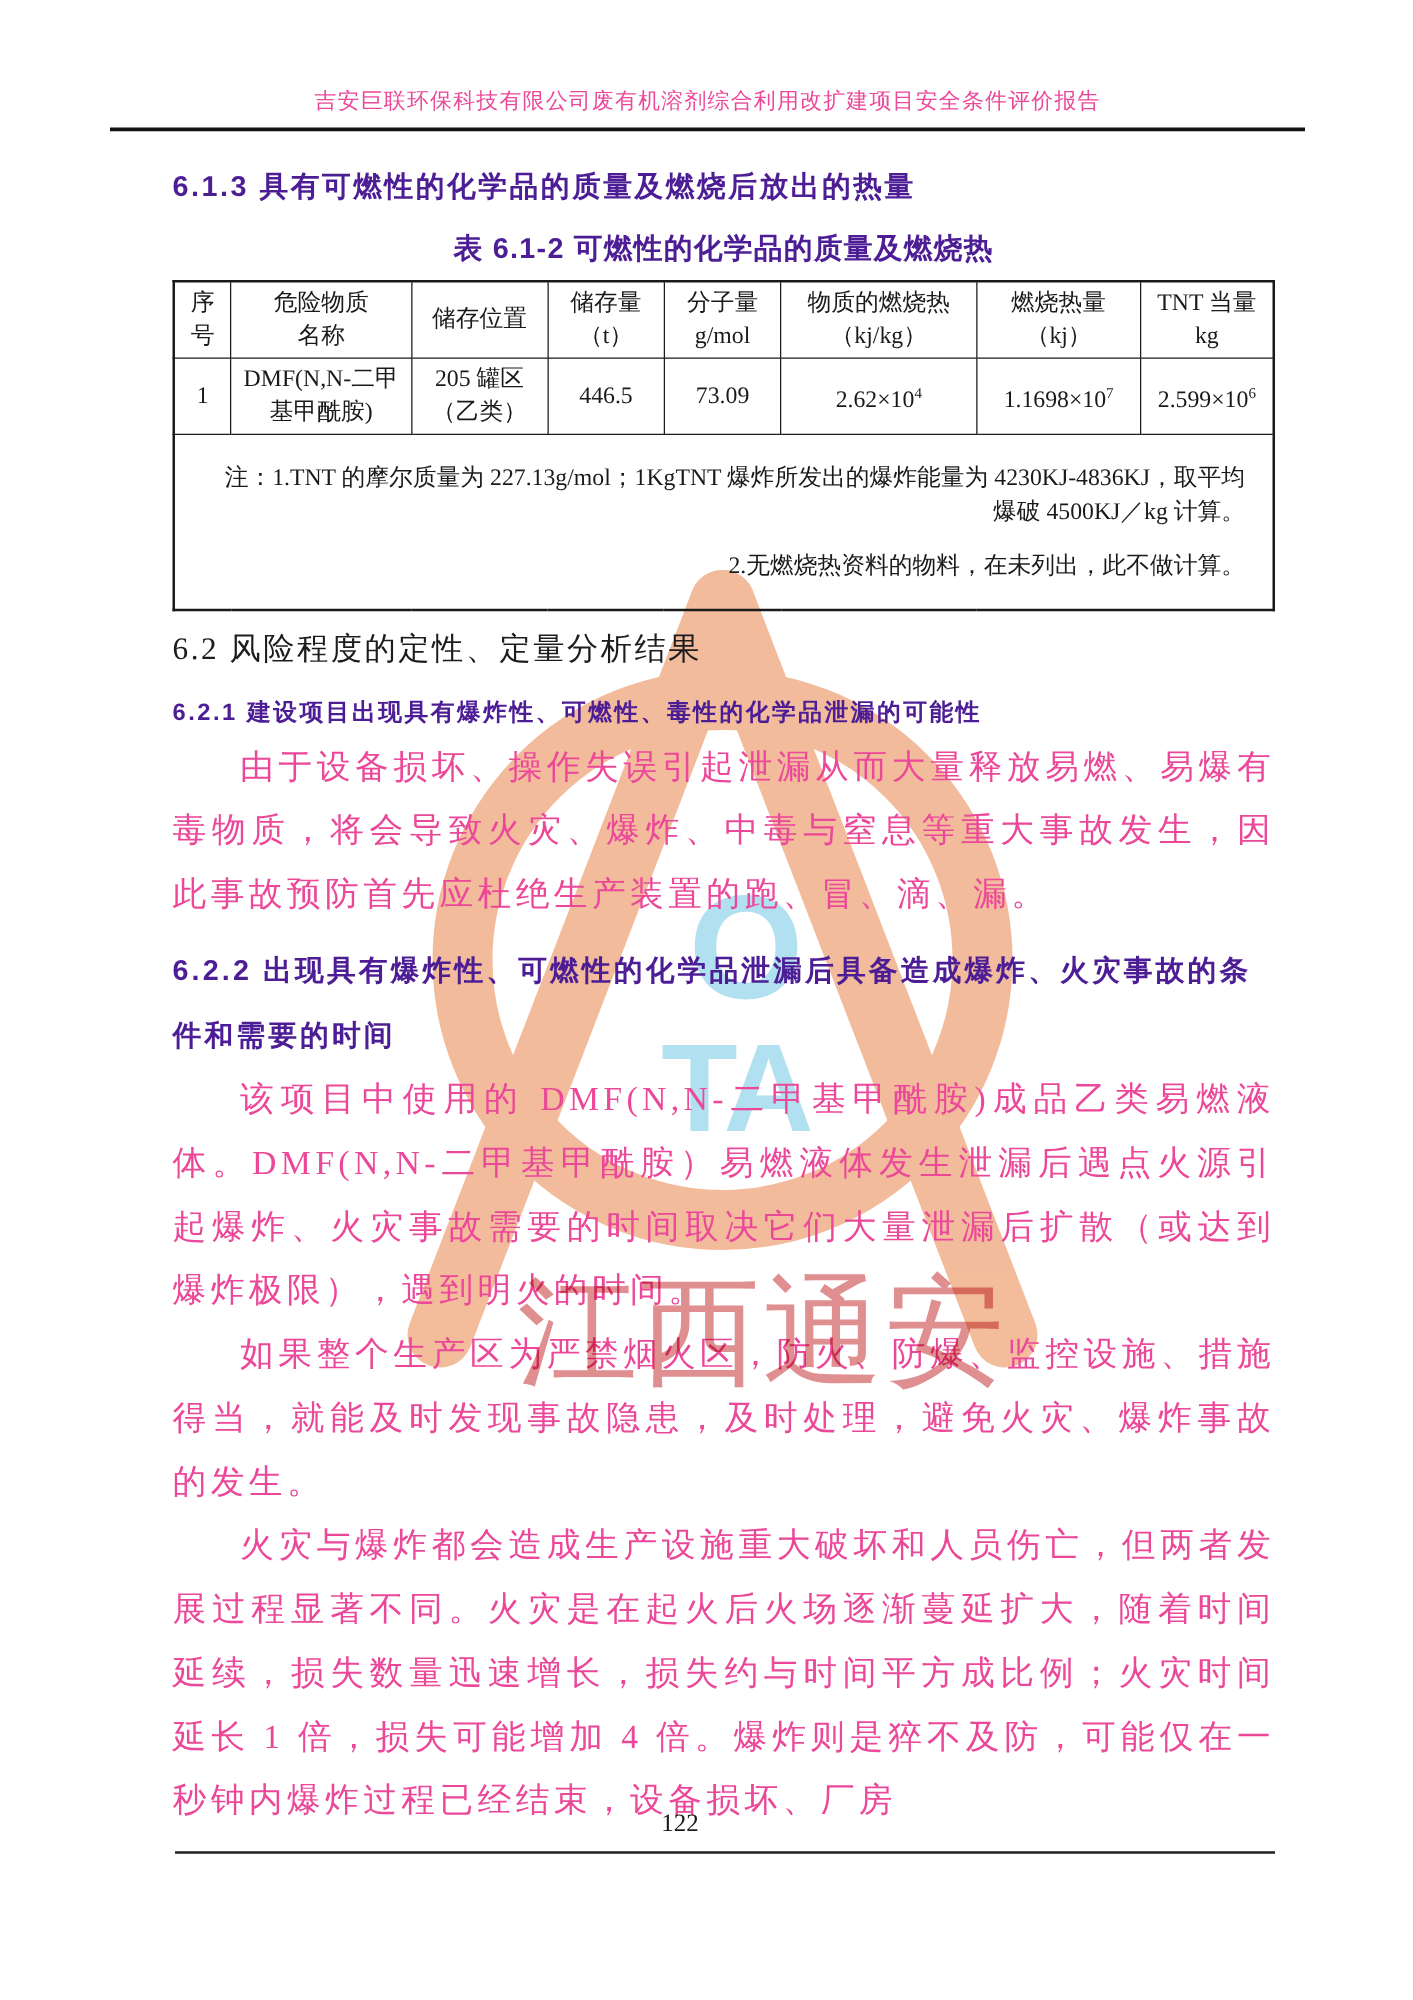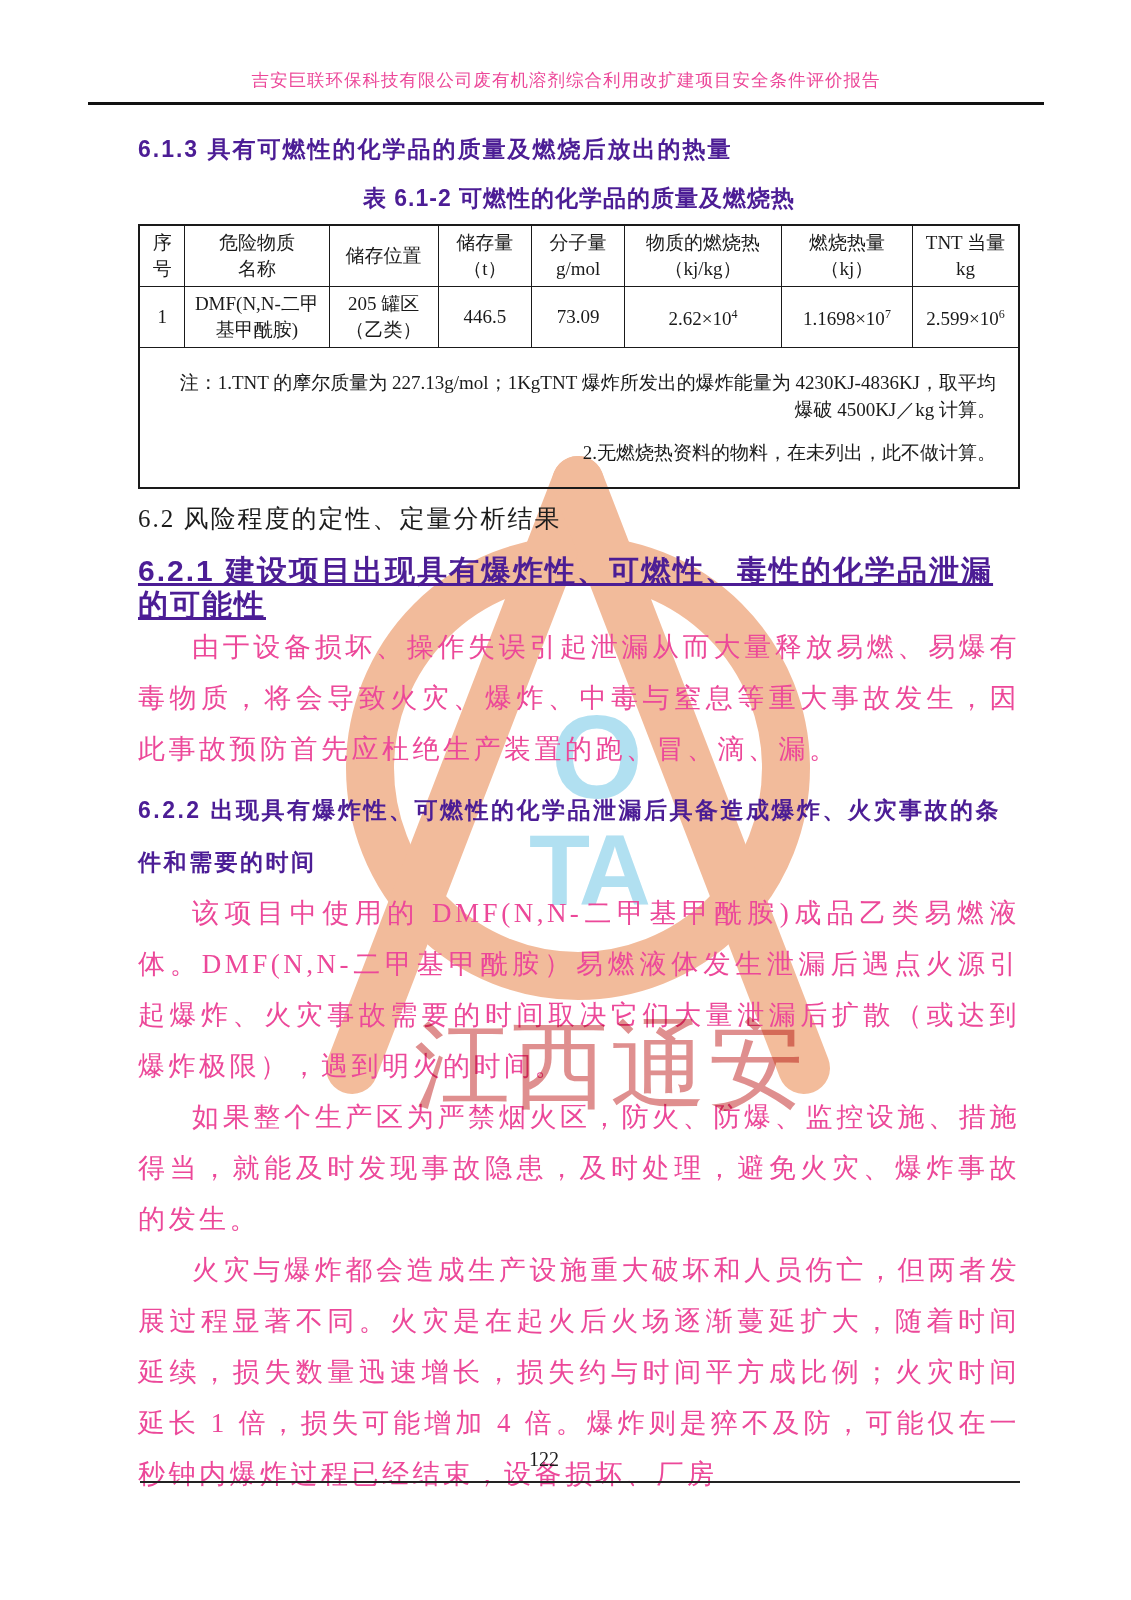--- a/index.html
+++ b/index.html
@@ -61,21 +61,21 @@
   .h613 { font-size:23px; letter-spacing:2px; margin:16px 0 0 0; }
   .tbl-caption {
     text-align:center; font-size:23px; letter-spacing:1px;
     margin:18px 0 10px 0;
   }
   .h62  {
     font-size:25px; letter-spacing:2px; font-weight:normal;
     font-family:"Liberation Serif","DejaVu Serif",serif;
     margin:13px 0 0 0;
   }
-  .h621 { font-size:30px; letter-spacing:2px; margin:19px 0 0 0; line-height:34px;text-decoration:underline;}
+  .h621 { font-size:19px; letter-spacing:2px; margin:19px 0 0 0; line-height:34px;}
   .h622 { font-size:23px; letter-spacing:2.5px; margin:9px 0 0 0; line-height:52px;}
 
   p.body {
     margin:0; font-size:27px; line-height:51px;
     letter-spacing:3.5px;
     text-align:justify; text-align-last:left;
     text-indent:2em; color:#ec4899;
   }
 
   

